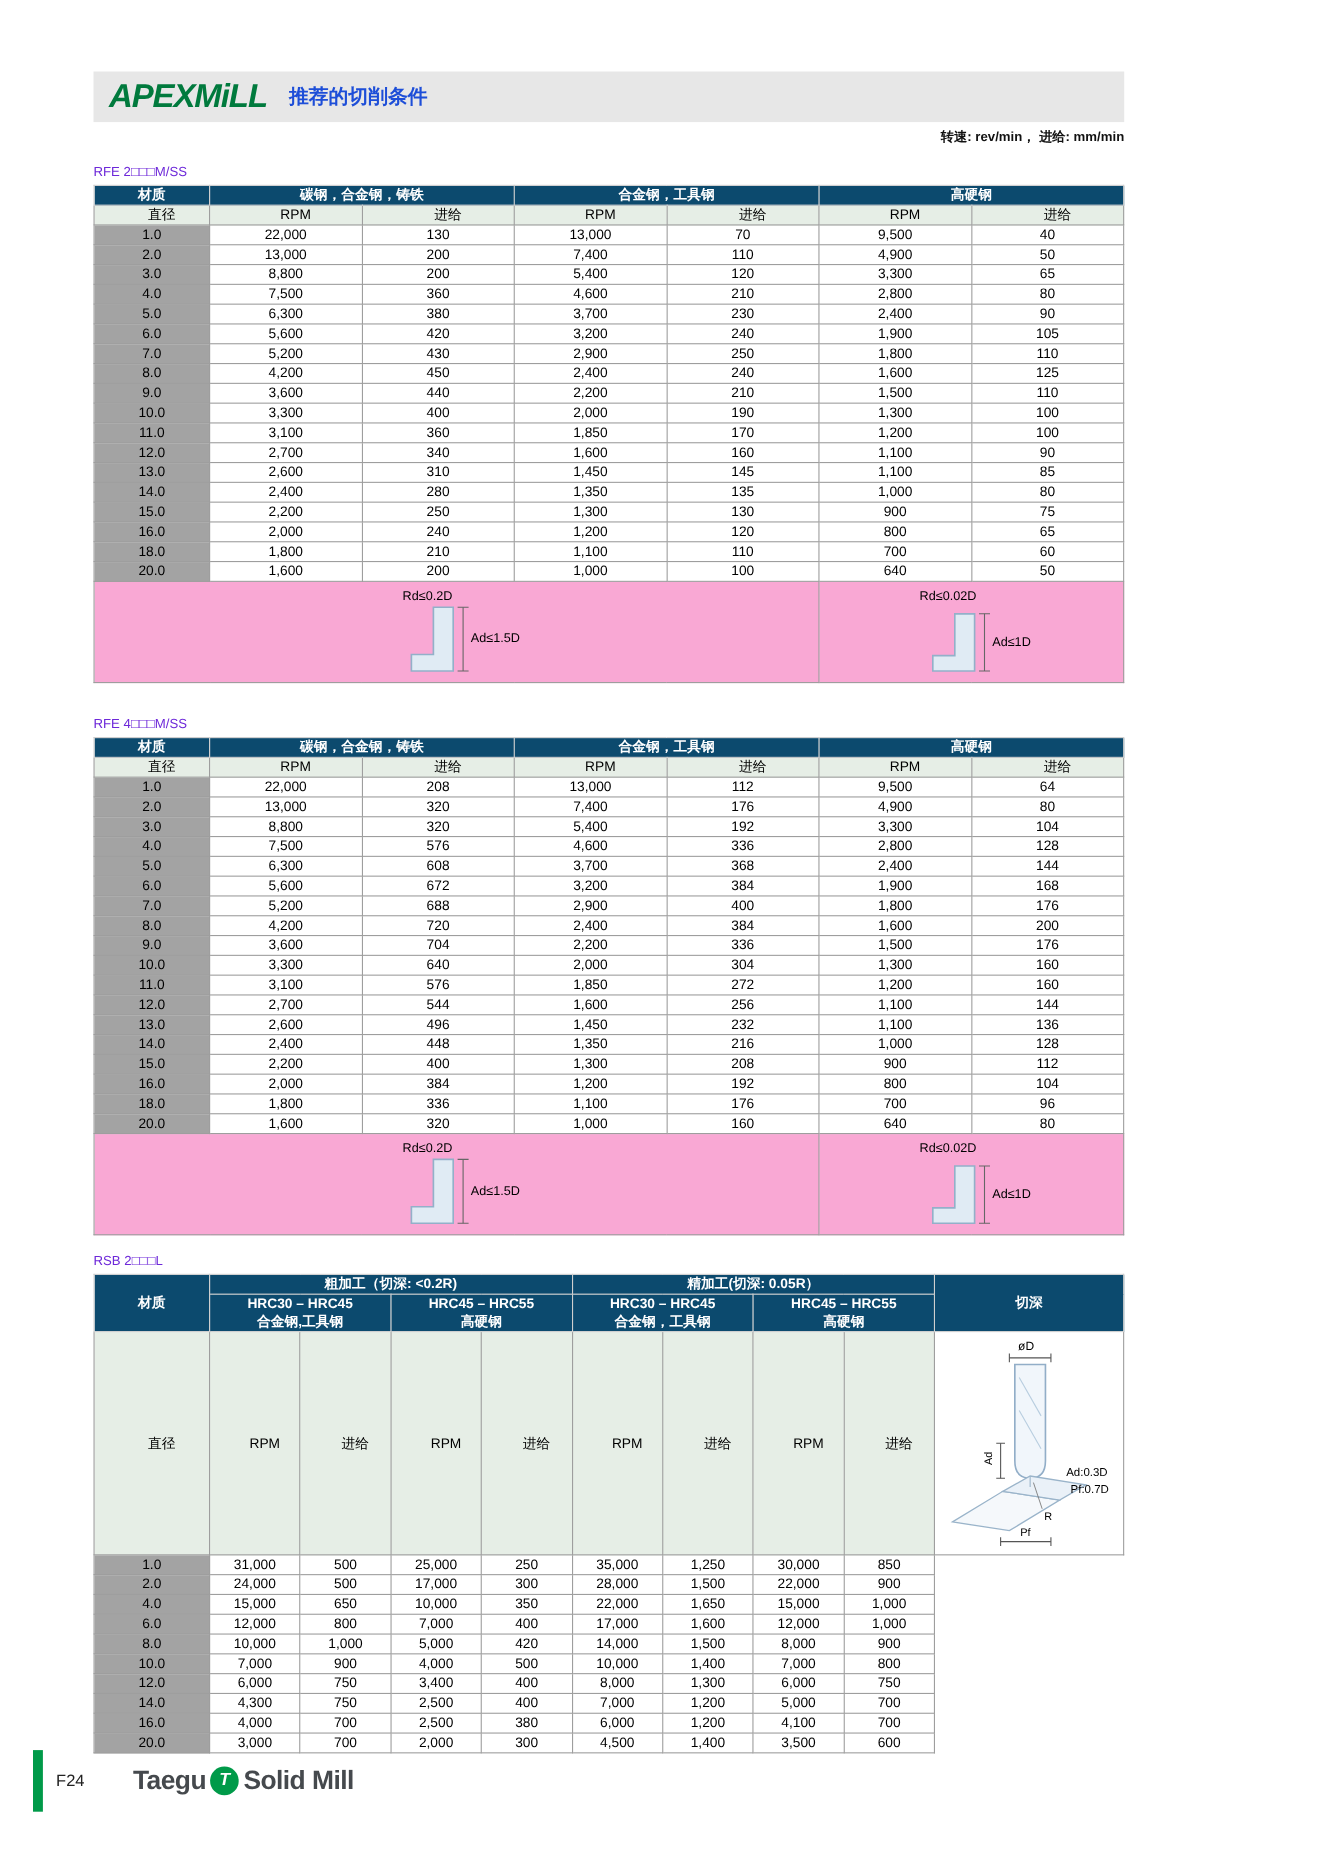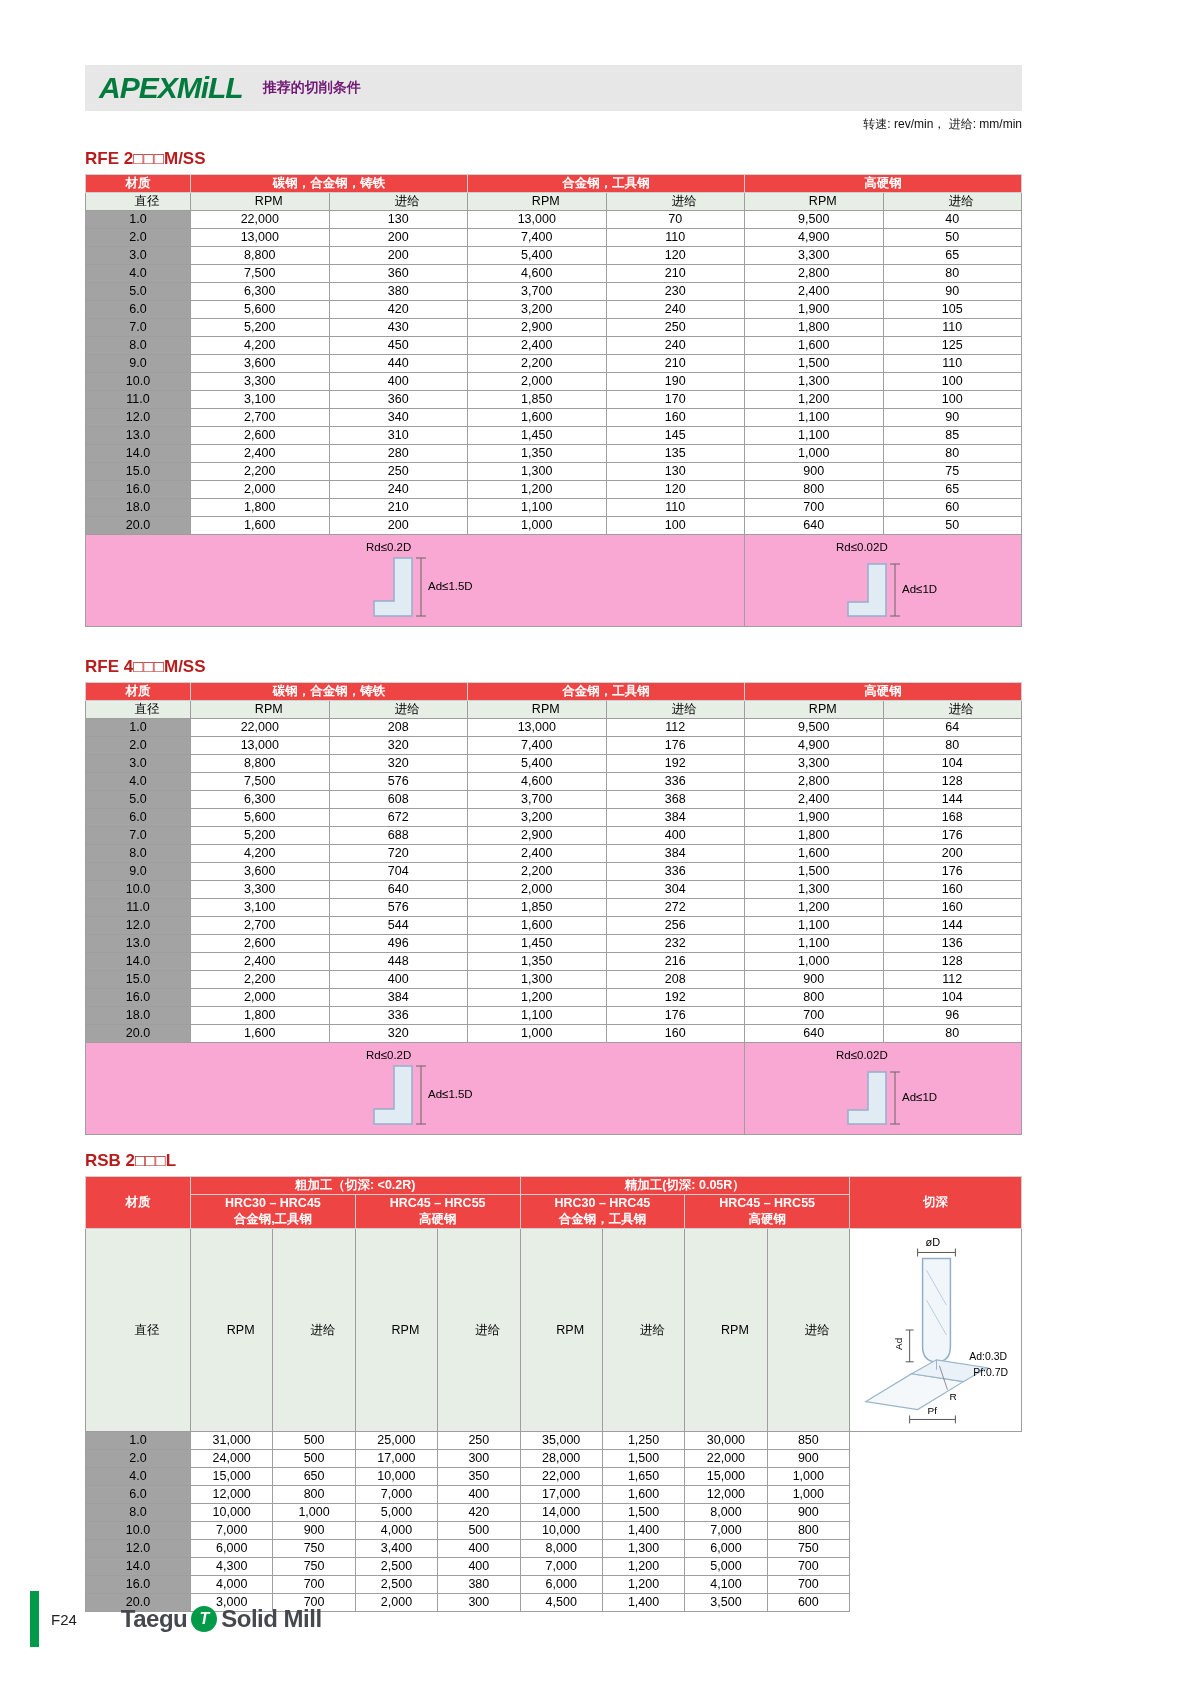--- a/index.html
+++ b/index.html
@@ -2,30 +2,30 @@
 <html><head>
 <meta charset="utf-8">
 <style>
   * { margin:0; padding:0; box-sizing:border-box; }
   html,body { width:1200px; height:1683px; background:#ffffff; font-family:"Liberation Sans",sans-serif; color:#000; }
   .page { position:relative; width:1200px; height:1683px; overflow:hidden; background:#fff; }
   .content { position:absolute; left:85px; top:0; width:937px; }
 
   .header-bar { margin-top:65px; height:46px; background:#e7e7e7; display:flex; align-items:center; padding:0 14px; gap:20px; }
   .logo { font-style:italic; font-weight:bold; font-size:30px; color:#007a3d; letter-spacing:-1px; }
-  .header-title { font-size:14px; font-weight:bold; color:#701a75; }
-  .units { text-align:right; font-size:12px; font-weight:normal; margin-top:5px; color:#111; }
-
-  .section-title { font-size:17px; font-weight:bold; margin-top:16px; margin-bottom:5px; color:#b91c1c; }
+  .header-title { font-size:18px; font-weight:bold; color:#1d4ed8; }
+  .units { text-align:right; font-size:12px; font-weight:bold; margin-top:5px; color:#111; }
+
+  .section-title { font-size:12px; font-weight:normal; margin-top:16px; margin-bottom:5px; color:#6d28d9; }
   .t2 { margin-top:30px; }
   .t3 { }
 
   table.cond { border-collapse:collapse; width:100%; table-layout:fixed; font-size:12.5px; }
   .cond th, .cond td { border:1px solid #9e9e9e; text-align:center; padding:1px 2px; height:18px; line-height:1.2; font-weight:normal; }
-  .cond .green { background:#ef4444; color:#fff; font-weight:bold; border:1px solid #cfcfcf; }
+  .cond .green { background:#0c4a6e; color:#fff; font-weight:bold; border:1px solid #cfcfcf; }
   .cond .subhead { background:#e6eee6;padding-left:20px; }
   .cond td.diam { background:#a3a3a3; }
   .cond .note-cell { height:92px; background:#f9a8d4; vertical-align:middle; }
   .note-wrap { display:flex; justify-content:center; align-items:center; }
   .cond .two-line div { line-height:1.25; }
   .depth-cell { background:#fff; vertical-align:middle; }
 
   svg text { font-family:"Liberation Sans",sans-serif; }
 
   .footer { position:absolute; left:30px; bottom:36px; display:flex; align-items:center; }

